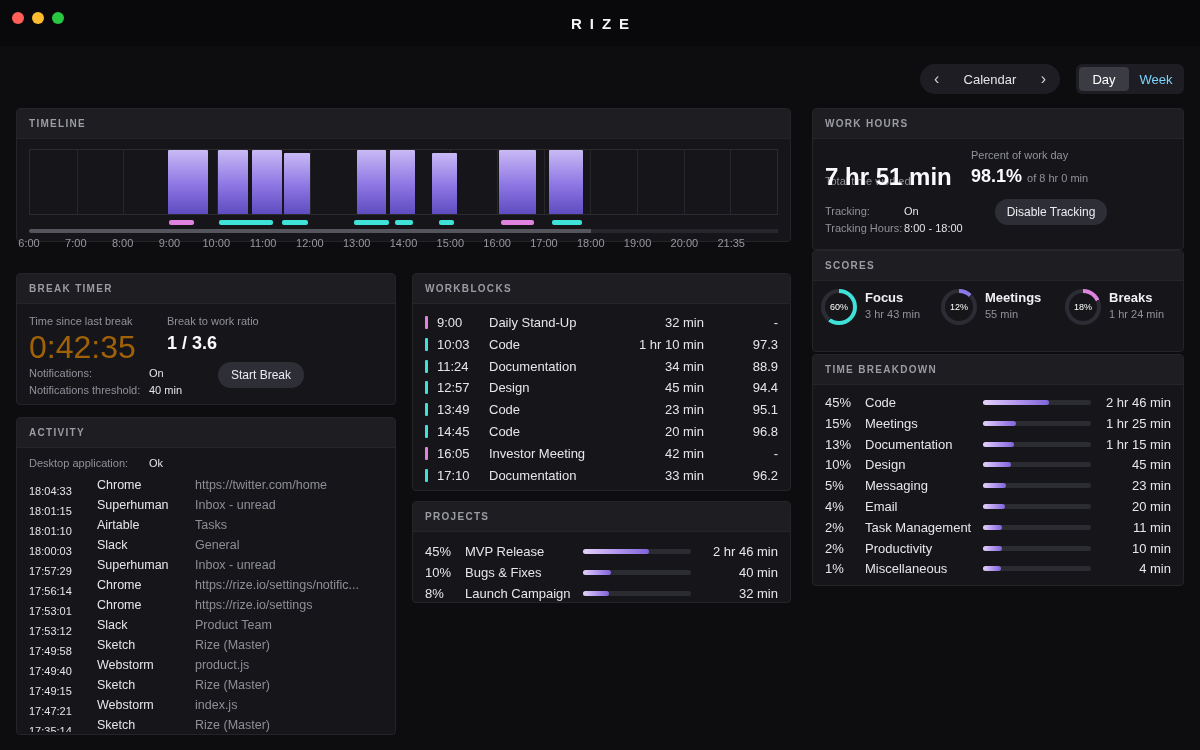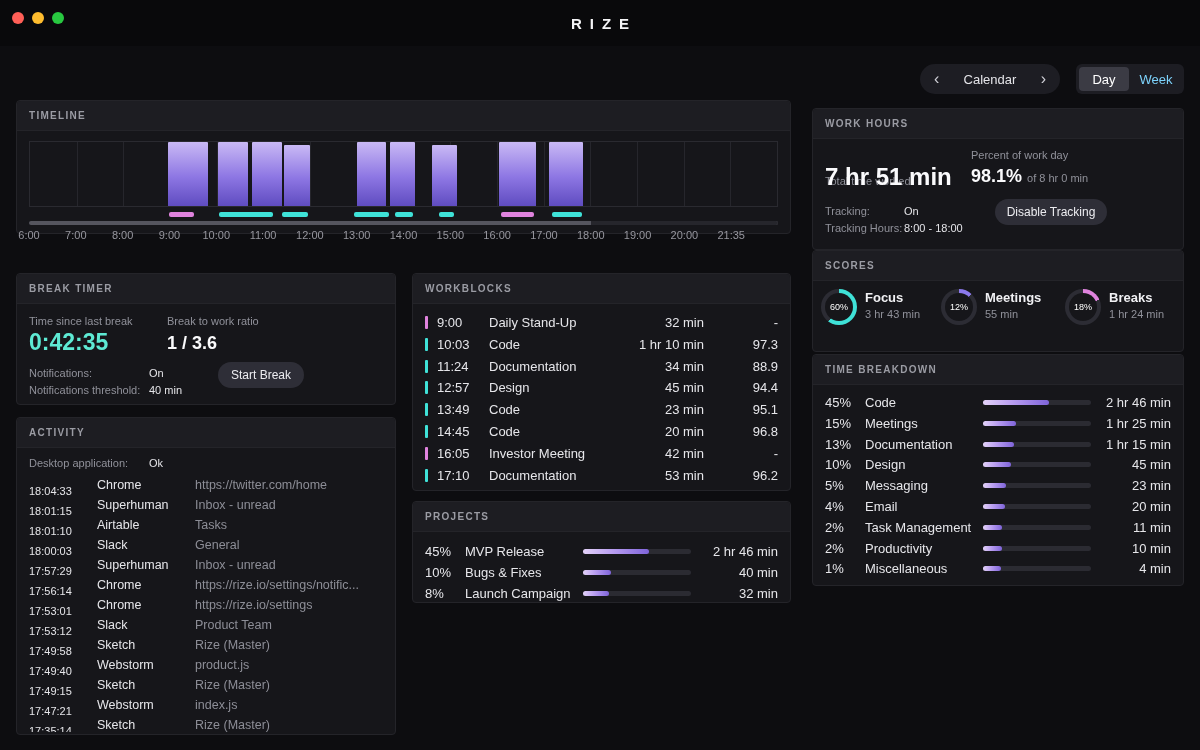--- a/index.html
+++ b/index.html
@@ -25,37 +25,37 @@
 
   
   .panel { position:absolute; background:#16161a; border:1px solid #242429; border-radius:4px; }
   .panel-header { height:30px; background:#1d1d22; border-bottom:1px solid #242429; display:flex; align-items:center; padding:0 12px; border-radius:4px 4px 0 0; }
   .panel-title { font-size:10px; letter-spacing:1.3px; color:#9b9ca4; font-weight:700; }
   .label { font-size:11px; color:#90919a; }
   .value { font-size:11px; color:#e4e4e8; }
   .btn { background:#2e2e37; border:none; border-radius:14px; color:#ececf0; font-size:12px; font-family:inherit; display:flex; align-items:center; justify-content:center; cursor:pointer; }
 
   
-  #timeline-panel{left:16px;top:100px;width:775px;height:134px;text-align:center;}
+  #timeline-panel{left:16px;top:108px;width:775px;height:134px;text-align:center;}
   .tl-chart{position:absolute;left:12px;right:12px;top:40px;height:66px;border:1px solid #2a2a30;}
   .tl-grid{position:absolute;top:0;bottom:0;width:1px;background:#26262c;}
   .tl-bar{position:absolute;bottom:0;background:linear-gradient(180deg,#c9b9f5 0%,#8d76e3 55%,#5f4cc0 100%);border-radius:1px 1px 0 0;}
   .tl-markers{position:absolute;left:12px;right:12px;top:111px;height:5px;}
   .tl-marker{position:absolute;top:0;height:5px;border-radius:2px;}
   .tl-marker.pink{background:#e083de;}
   .tl-marker.cyan{background:#3fe2d8;}
   .tl-track{position:absolute;left:12px;right:12px;top:120px;height:4px;background:#55555e;border-radius:2px;overflow:hidden;}
   .tl-track-dark{position:absolute;top:0;bottom:0;right:0;background:#26262c;}
   .tl-hours{position:absolute;left:12px;right:12px;top:128px;height:14px;}
   .tl-hours span{position:absolute;transform:translateX(-50%);font-size:11px;color:#97979f;white-space:nowrap;}
 
   
   #break-panel{left:16px;top:273px;width:380px;height:132px;}
   .bt-since-label{position:absolute;left:12px;top:41px;}
-  .bt-since-value{position:absolute;left:12px;top:55px;font-size:23px;font-weight:700;color:#5eead4;}
+  .bt-since-value{position:absolute;left:12px;top:55px;font-size:32px;font-weight:400;color:#a16207;}
   .bt-ratio-label{position:absolute;left:150px;top:41px;}
   .bt-ratio-value{position:absolute;left:150px;top:59px;font-size:18px;font-weight:600;color:#fafafc;}
   .bt-notif-label{position:absolute;left:12px;top:93px;}
   .bt-notif-value{position:absolute;left:132px;top:93px;}
   .bt-thresh-label{position:absolute;left:12px;top:110px;}
   .bt-thresh-value{position:absolute;left:132px;top:110px;}
   .bt-start{position:absolute;left:201px;top:88px;width:86px;height:26px;}
 
   
   #activity-panel{left:16px;top:417px;width:380px;height:318px;}
@@ -343,21 +343,21 @@
           <div class="wb-color pink"></div>
           <div class="wb-time">16:05</div>
           <div class="wb-name">Investor Meeting</div>
           <div class="wb-duration">42 min</div>
           <div class="wb-score">-</div>
         </div>
         <div class="wb-row">
           <div class="wb-color cyan"></div>
           <div class="wb-time">17:10</div>
           <div class="wb-name">Documentation</div>
-          <div class="wb-duration">53 min</div>
+          <div class="wb-duration">33 min</div>
           <div class="wb-score">96.2</div>
         </div>
       </div>
   </div>
 
   <div class="panel" id="projects-panel">
     <div class="panel-header">
       <span class="panel-title">PROJECTS</span>
     </div>
     <div class="pr-list">

